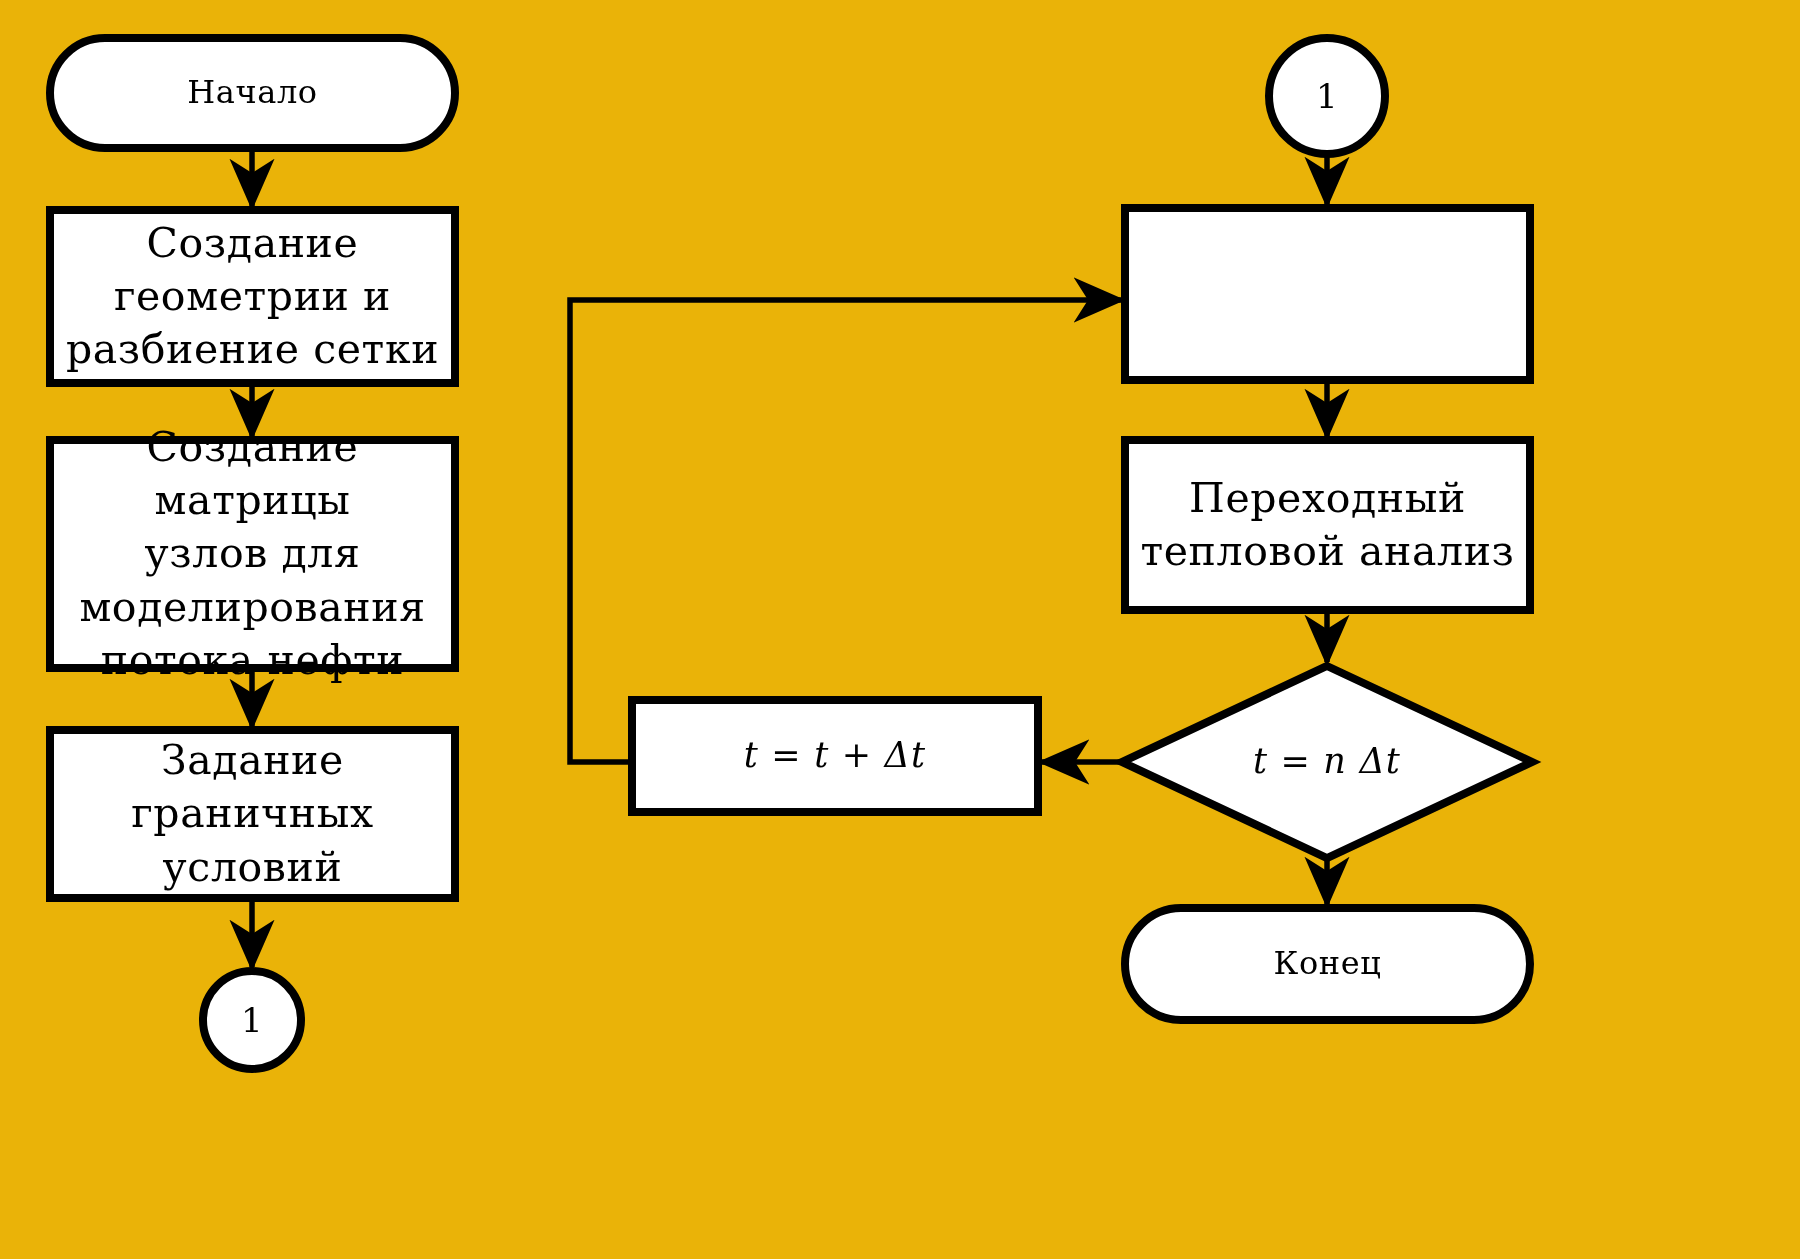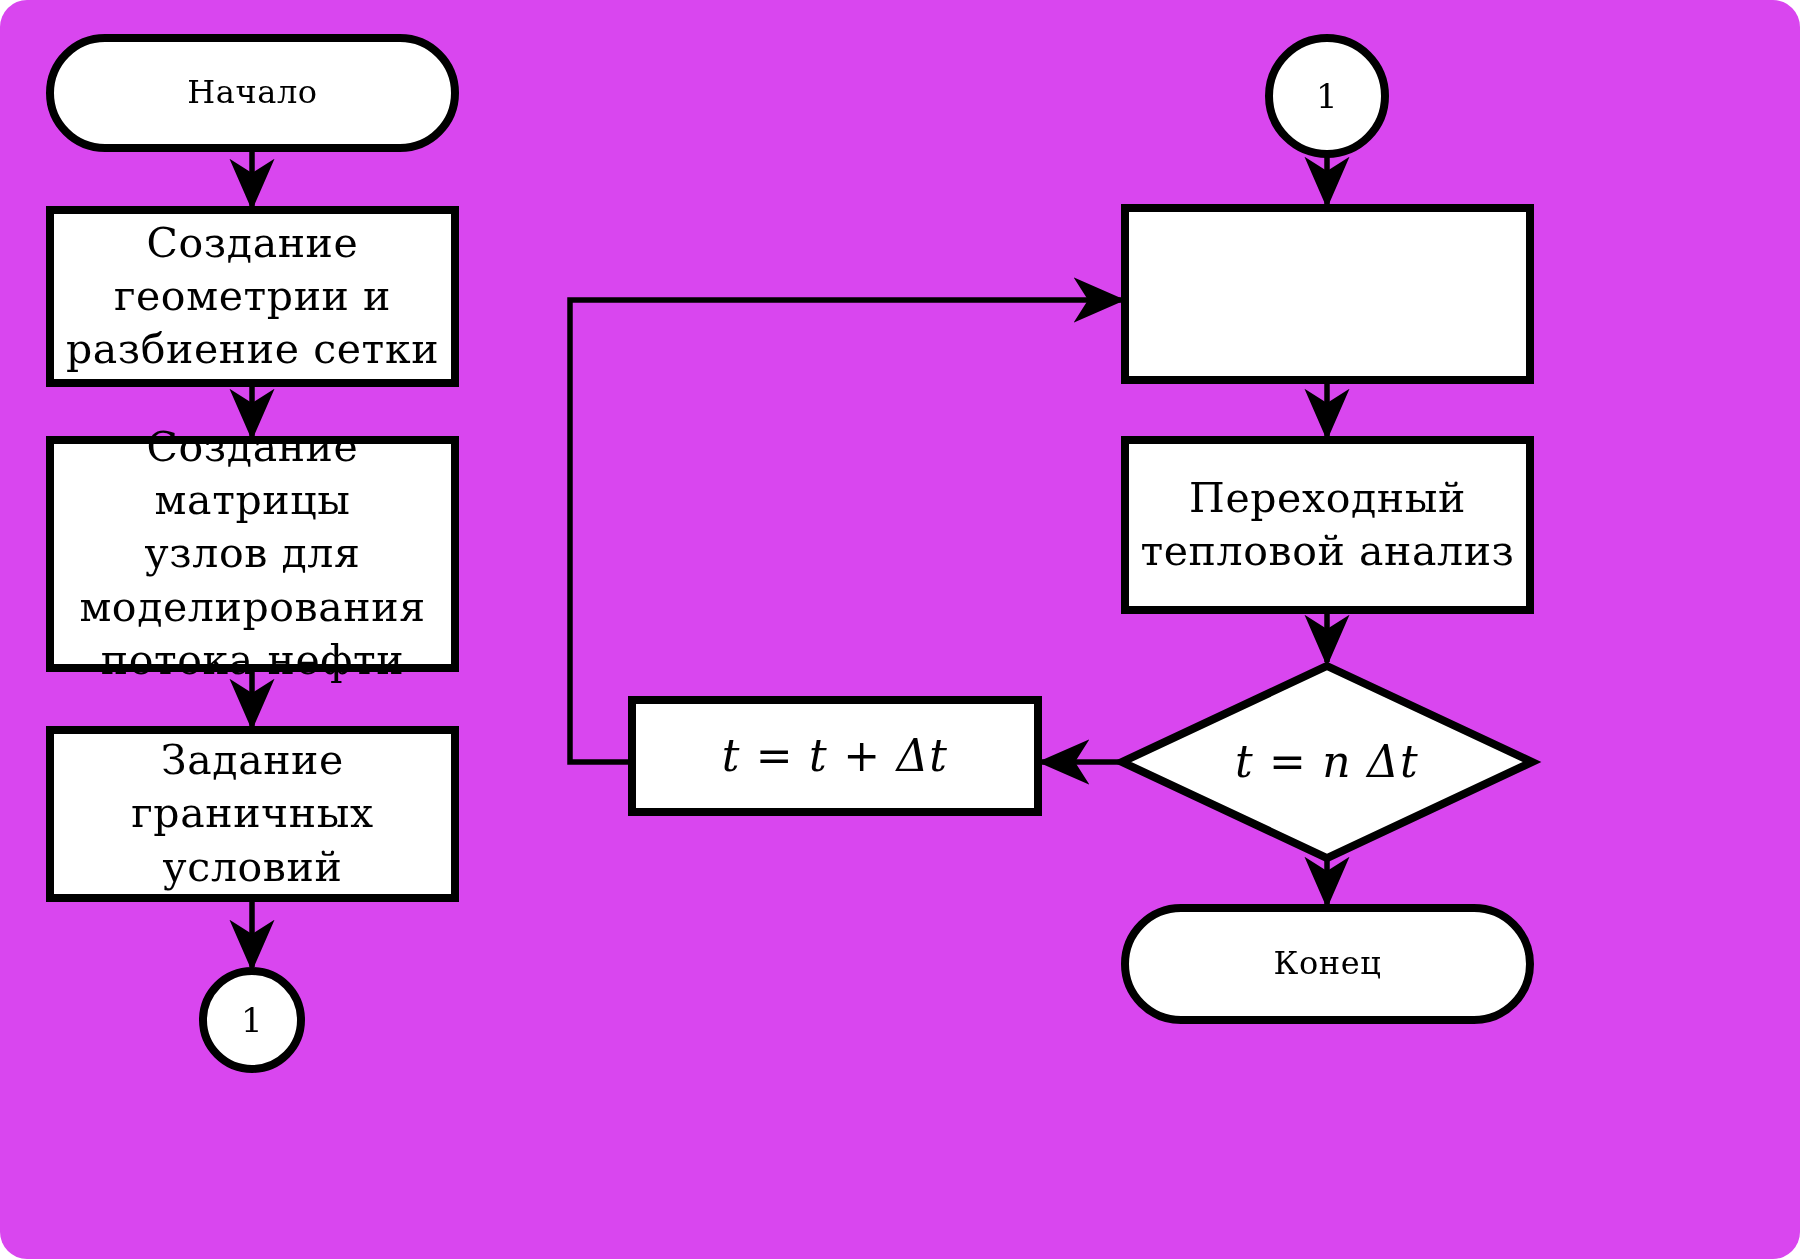--- a/index.html
+++ b/index.html
@@ -5,24 +5,23 @@
 <style>
   html, body {
     margin: 0;
     padding: 0;
     background: #ffffff;
   }
   #canvas {
     position: relative;
     width: 1800px;
     height: 1259px;
-    background: #d946ef;
+    background: #eab308;
     overflow: hidden;
     font-family: "DejaVu Serif", "Liberation Serif", serif;
-    border-radius: 27px;
   }
   #flow-svg {
     position: absolute;
     left: 0;
     top: 0;
     width: 1800px;
     height: 1259px;
   }
   .node-text {
     position: absolute;
@@ -36,21 +35,21 @@
     white-space: pre-line;
     pointer-events: none;
     letter-spacing: 0.6px;
   }
   .t-process { font-size: 41px; }
   .t-terminal { font-size: 32px; }
   .t-connector { font-size: 34px; }
   .t-math {
     font-family: "DejaVu Serif", "Liberation Serif", serif;
     font-style: italic;
-    font-size: 44px;
+    font-size: 35px;
     letter-spacing: 1.2px;
   }
   .hit {
     position: absolute;
     background: transparent;
   }
 </style>
 </head>
 <body>
 

